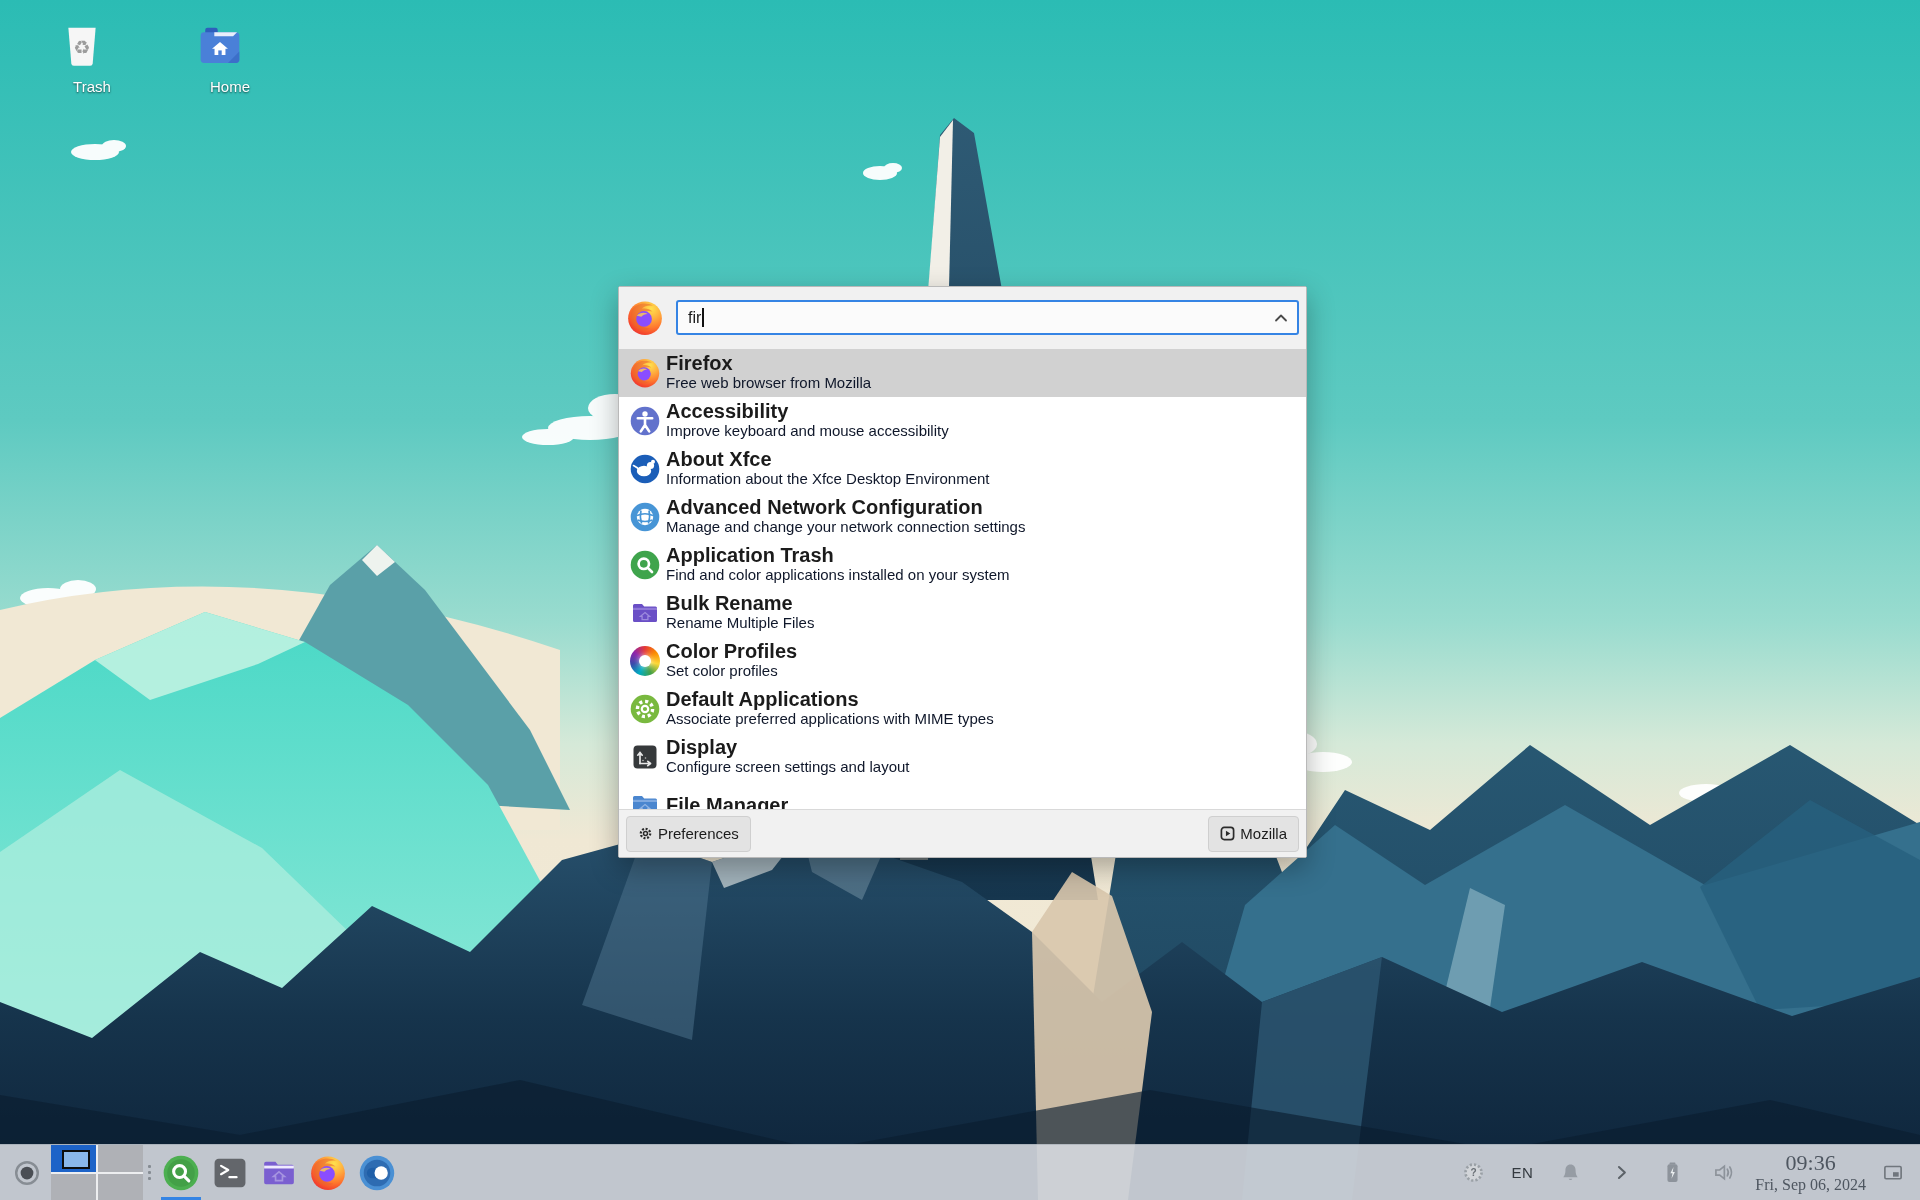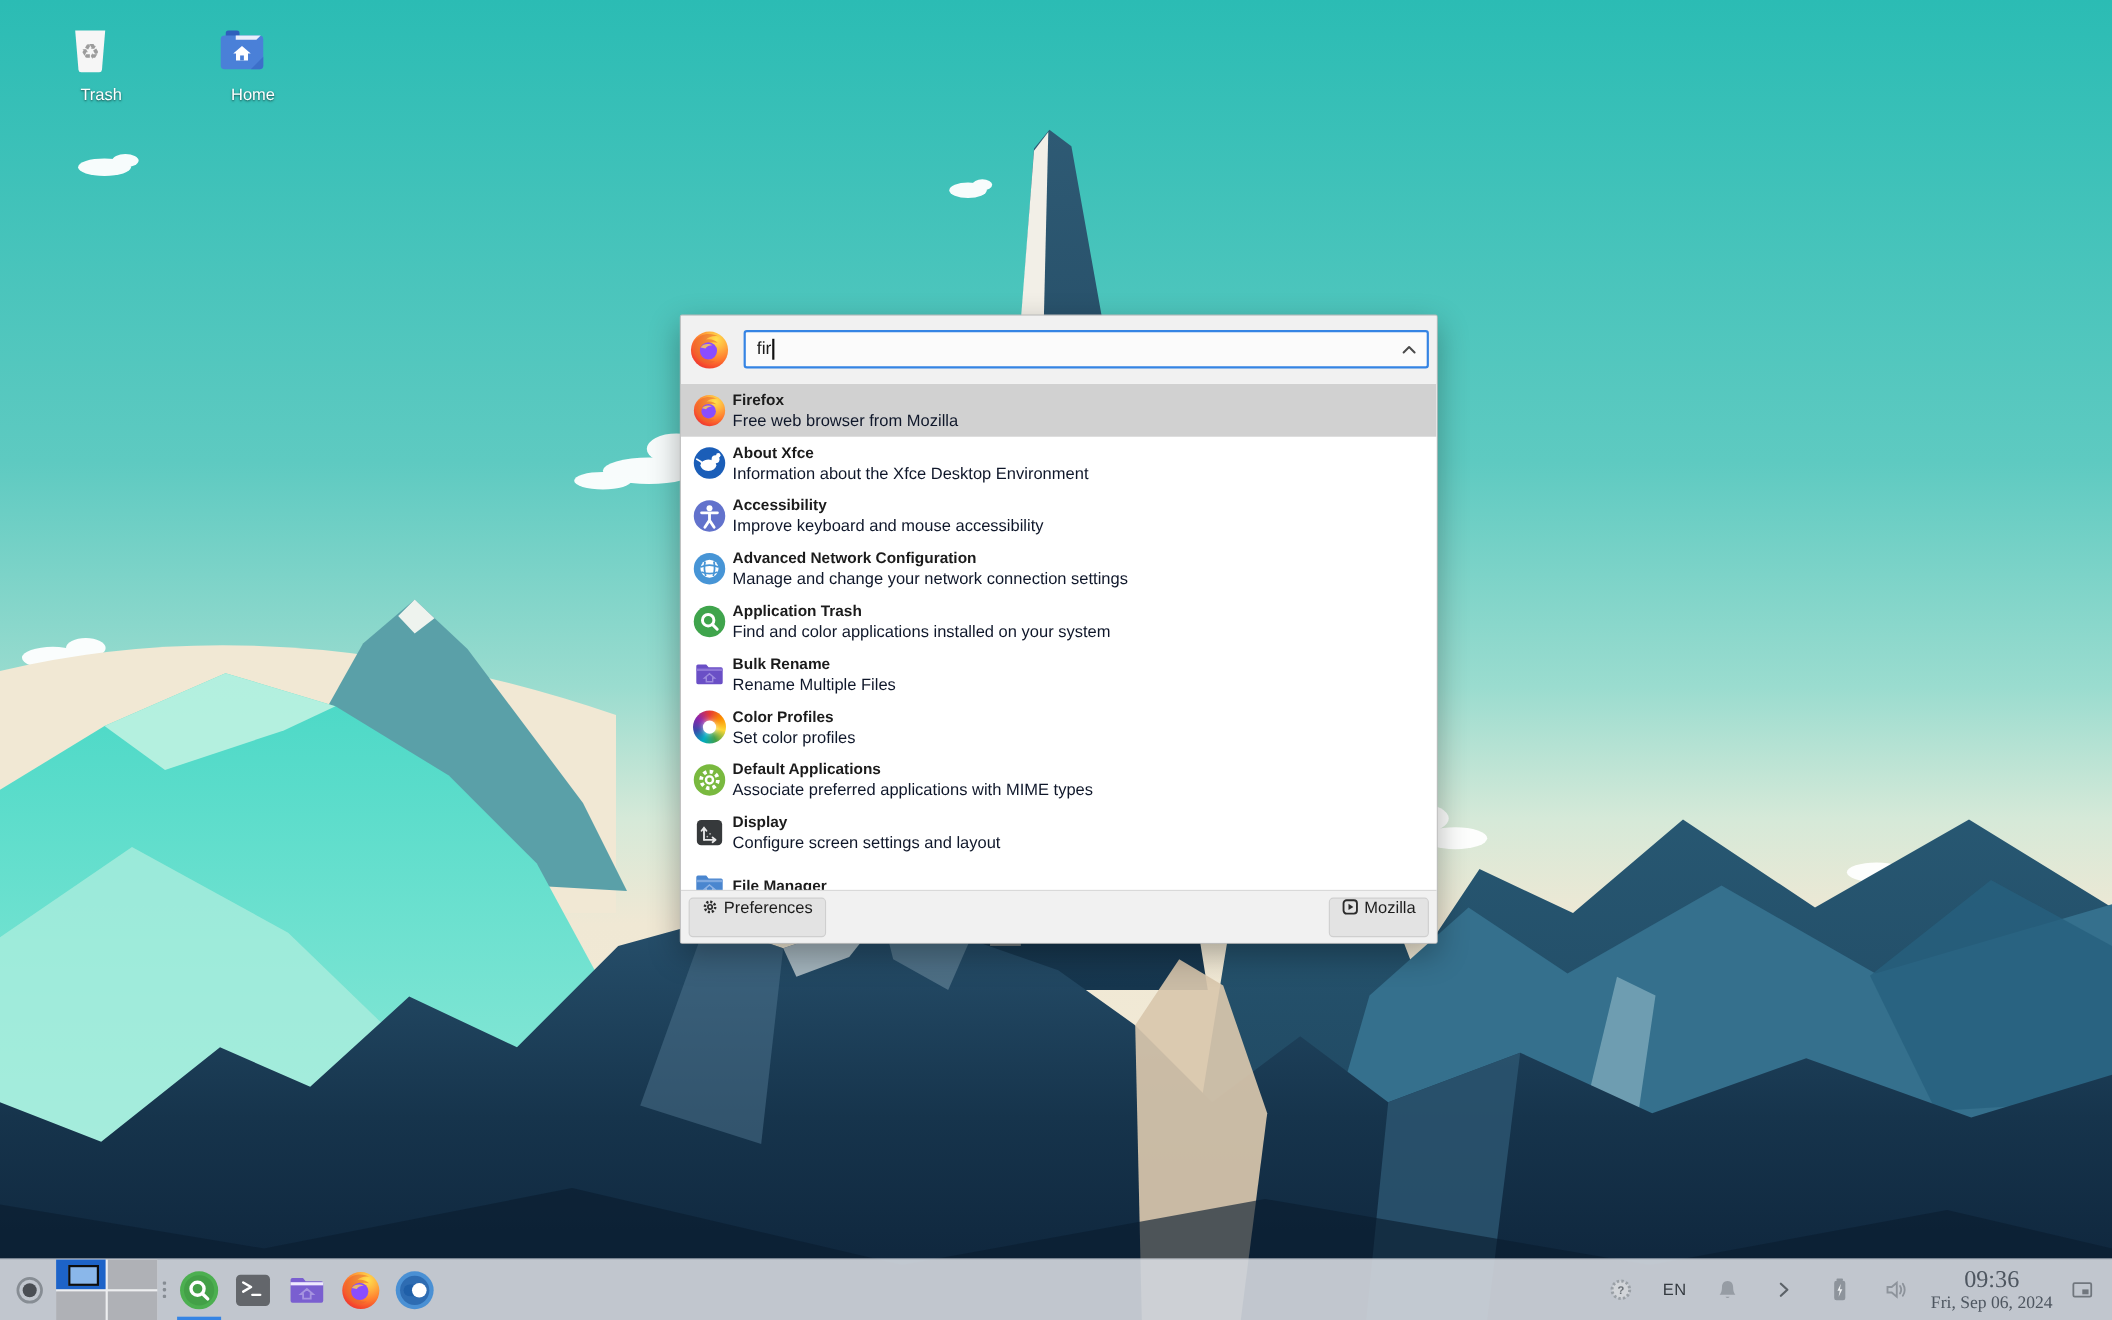--- a/index.html
+++ b/index.html
@@ -24,25 +24,25 @@
     display:flex;align-items:center;padding:0 10px;position:relative;box-sizing:border-box;}
   .search .q{font-size:16px;color:#1a1a1a;}
   .caret{display:inline-block;width:1.5px;height:19px;background:#111;margin-left:1px;}
   .chev{position:absolute;right:9px;top:50%;transform:translateY(-50%);display:flex;}
   .list{height:462px;overflow:hidden;background:#ffffff;}
   .row{height:48px;display:flex;align-items:center;padding-left:10px;box-sizing:border-box;}
   .row.selected{background:#d1d1d1;}
   .row-icon{width:32px;height:32px;flex:0 0 32px;display:flex;align-items:center;justify-content:center;}
   .row-icon svg{width:32px;height:32px;}
   .row-text{margin-left:5px;display:flex;flex-direction:column;justify-content:center;}
-  .row-title{font-size:14px;font-weight:700;color:#1b1b1b;line-height:20px;}
+  .row-title{font-size:20px;font-weight:700;color:#1b1b1b;line-height:20px;}
   .row-desc{font-size:15px;color:#0f172a;line-height:20px;}
   .ftr{height:48px;background:#f1f1f1;border-top:1px solid #d9d9d9;display:flex;align-items:center;
     justify-content:space-between;padding:0 7px;box-sizing:border-box;}
-  .btn{display:flex;gap:5px;height:36px;padding:0 11px;background:#e3e3e3;
+  .btn{display:flex;align-items:center;gap:5px;height:36px;padding:0 11px;background:#e3e3e3;
     border:1px solid #cfcfcf;border-radius:4px;font-size:15px;color:#1c1c1c;cursor:default;
     font-family:inherit;}
   .bicon{display:flex;}
 
   
   .taskbar{position:absolute;left:0;right:0;bottom:0;height:56px;background:rgba(233,235,240,.82);
     border-top:1px solid rgba(130,140,152,.35);display:flex;align-items:center;box-sizing:border-box;}
   .tb-item{display:flex;align-items:center;justify-content:center;}
   .sdesk{margin-left:12px;width:30px;height:30px;}
   .sdesk svg{width:30px;height:30px;}
@@ -213,43 +213,43 @@
             </svg>
           </span>
     <span class="row-text">
       <span class="row-title">Firefox</span>
       <span class="row-desc">Free web browser from Mozilla</span>
     </span>
   </div>
         <div class="row">
     <span class="row-icon">
             <svg viewBox="0 0 32 32">
+              <circle cx="16" cy="16" r="14.3" fill="#6272cc"></circle>
+              <circle cx="16" cy="9" r="2.7" fill="#fff"></circle>
+              <path d="M8.8 13.2 H23.2 M16 13.2 V20 M16 20 L11.8 26.4 M16 20 L20.2 26.4" stroke="#fff" stroke-width="2.6" fill="none" stroke-linecap="round" stroke-linejoin="round"></path>
+            </svg>
+          </span>
+    <span class="row-text">
+      <span class="row-title">Accessibility</span>
+      <span class="row-desc">Improve keyboard and mouse accessibility</span>
+    </span>
+  </div>
+        <div class="row">
+    <span class="row-icon">
+            <svg viewBox="0 0 32 32">
               <circle cx="16" cy="16" r="14.3" fill="#1b5eb8"></circle>
               <ellipse cx="15" cy="18" rx="7.2" ry="5.2" fill="#fff"></ellipse>
               <circle cx="21.5" cy="12.5" r="3.6" fill="#fff"></circle>
               <circle cx="24" cy="8.8" r="2" fill="#fff"></circle>
               <path d="M4.5 12.5 Q8.5 14.5 10 16.5" stroke="#fff" stroke-width="1.6" fill="none" stroke-linecap="round"></path>
             </svg>
           </span>
     <span class="row-text">
       <span class="row-title">About Xfce</span>
       <span class="row-desc">Information about the Xfce Desktop Environment</span>
-    </span>
-  </div>
-        <div class="row">
-    <span class="row-icon">
-            <svg viewBox="0 0 32 32">
-              <circle cx="16" cy="16" r="14.3" fill="#6272cc"></circle>
-              <circle cx="16" cy="9" r="2.7" fill="#fff"></circle>
-              <path d="M8.8 13.2 H23.2 M16 13.2 V20 M16 20 L11.8 26.4 M16 20 L20.2 26.4" stroke="#fff" stroke-width="2.6" fill="none" stroke-linecap="round" stroke-linejoin="round"></path>
-            </svg>
-          </span>
-    <span class="row-text">
-      <span class="row-title">Accessibility</span>
-      <span class="row-desc">Improve keyboard and mouse accessibility</span>
     </span>
   </div>
         <div class="row">
     <span class="row-icon">
             <svg viewBox="0 0 32 32">
               <circle cx="16" cy="16" r="14.3" fill="#4795d6"></circle>
               <circle cx="16" cy="16" r="8.2" fill="#fff"></circle>
               <path d="M8 14.5 Q16 11 24 14.5 M8.5 19 Q16 22 23.5 19" stroke="#4795d6" stroke-width="1.6" fill="none"></path>
               <path d="M12 9.5 Q10.5 16 12.6 22.6 M20 9.5 Q21.5 16 19.4 22.6" stroke="#4795d6" stroke-width="1.6" fill="none"></path>
             </svg>

